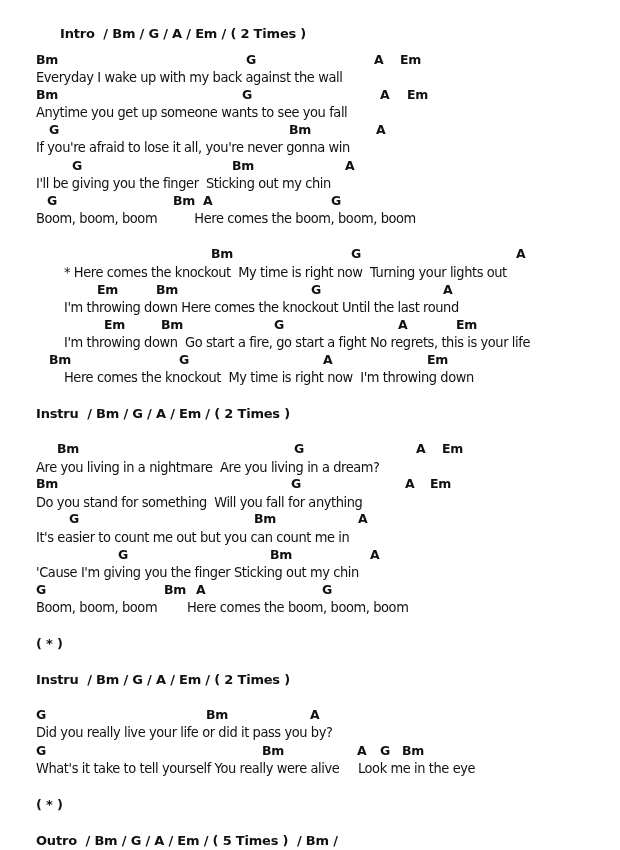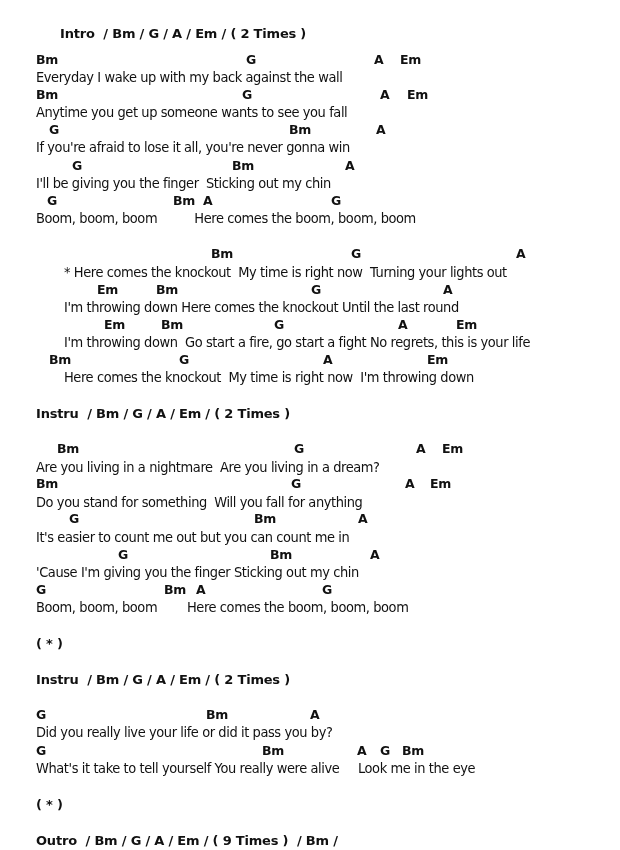--- a/index.html
+++ b/index.html
@@ -103,14 +103,14 @@
       <span class="chord" style="left: 36px; top: 743px;">G</span>
       <span class="chord" style="left: 262px; top: 743px;">Bm</span>
       <span class="chord" style="left: 357px; top: 743px;">A</span>
       <span class="chord" style="left: 380px; top: 743px;">G</span>
       <span class="chord" style="left: 402px; top: 743px;">Bm</span>
       <div class="ln lyric" style="left: 36px; top: 760px;">What's it take to tell yourself You really were alive     Look me in the eye</div>
     </div>
 
   <div class="ln heading" style="left:36px;top:797px;">( * )</div>
 
-  <div class="ln heading" style="left:36px;top:833px;">Outro  / Bm / G / A / Em / ( 9 Times )  / Bm /</div>
+  <div class="ln heading" style="left:36px;top:833px;">Outro  / Bm / G / A / Em / ( 5 Times )  / Bm /</div>
 </div>
 
 </body></html>

